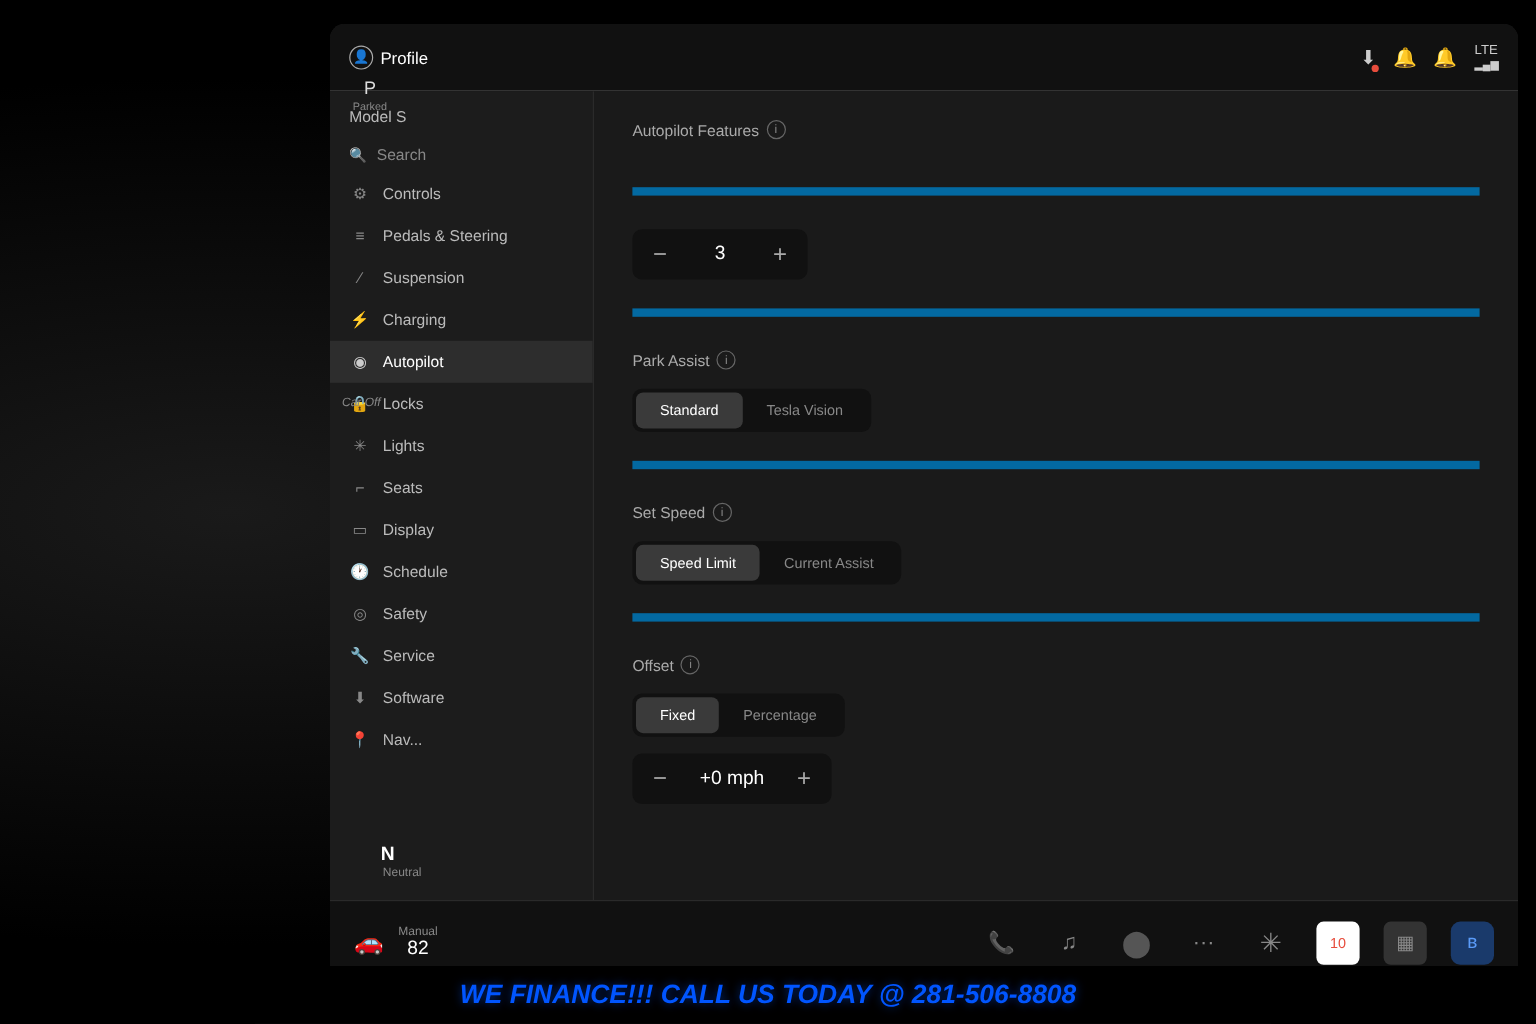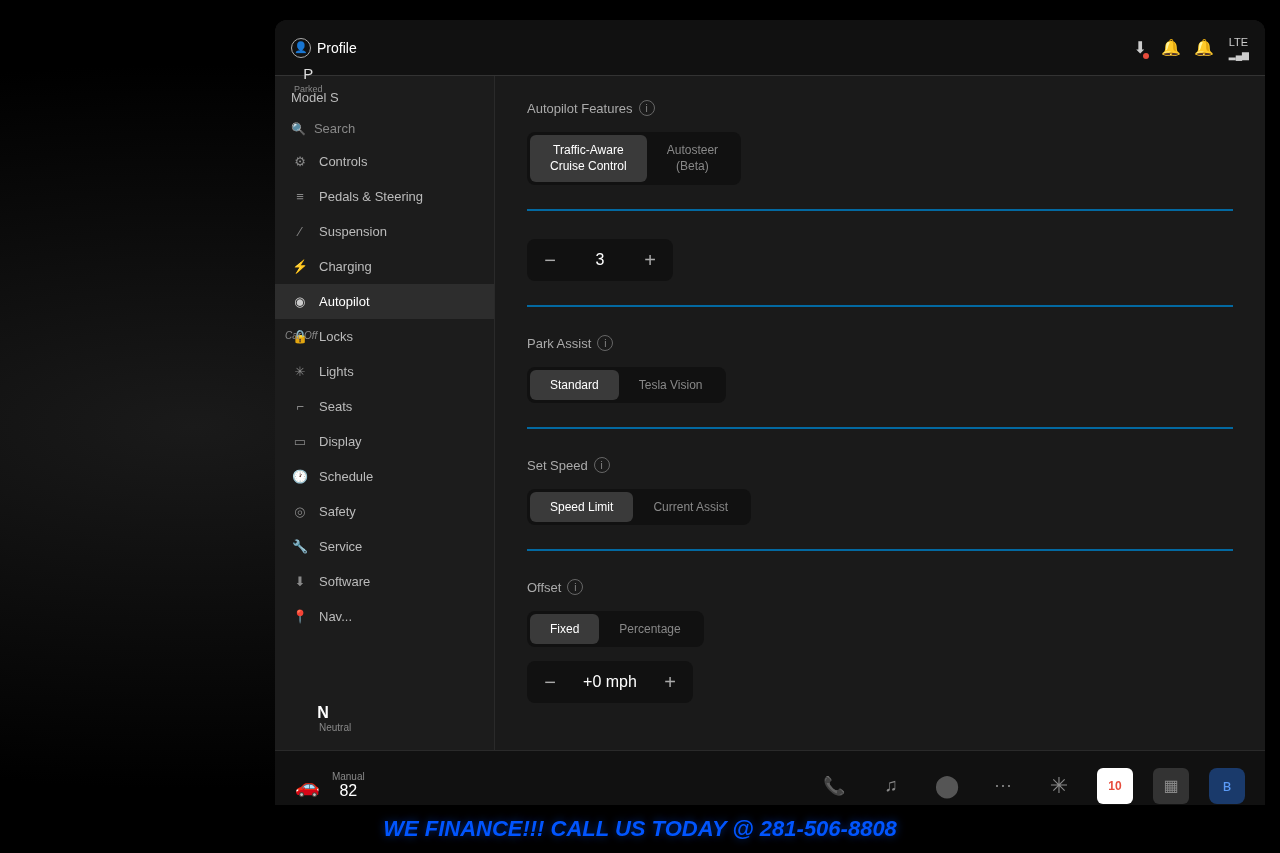--- a/index.html
+++ b/index.html
@@ -148,21 +148,21 @@
     .content-panel {
       flex: 1;
       background: #1a1a1a;
       overflow-y: auto;
       padding: 24px 32px;
     }
 
     
     .section {
       margin-bottom: 28px;
-      border-bottom: 2px solid #0369a1;
+      border-bottom: 7px solid #0369a1;
       padding-bottom: 24px;
     }
     .section:last-child { border-bottom: none; }
 
     .section-title {
       font-size: 13px;
       color: #aaa;
       margin-bottom: 16px;
       display: flex;
       align-items: center;
@@ -290,21 +290,21 @@
       display: flex;
       align-items: center;
       justify-content: center;
       font-size: 16px;
       cursor: pointer;
     }
     .app-calendar {
       background: #fff;
       color: #e74c3c;
       font-size: 12px;
-      font-weight: bold;
+      font-weight: normal;
       border-radius: 6px;
     }
     .app-files {
       background: #444;
       color: #aaa;
     }
     .app-bt {
       background: #1a3a6b;
       color: #5b9bf8;
     }
@@ -468,24 +468,20 @@
         <span>Nav...</span>
       </div>
     </div>
 
     <div class="content-panel">
 
       <div class="section">
         <div class="section-title">
           <span>Autopilot Features</span>
           <div class="info-icon">i</div>
-        </div>
-        <div class="toggle-group">
-          <div class="toggle-btn active" style="text-align:center;line-height:1.3;">Traffic-Aware<br>Cruise Control</div>
-          <div class="toggle-btn" style="text-align:center;line-height:1.3;">Autosteer<br>(Beta)</div>
         </div>
       </div>
 
       <div class="section">
         <div class="stepper">
           <div class="stepper-btn">−</div>
           <div class="stepper-value">3</div>
           <div class="stepper-btn">+</div>
         </div>
       </div>

